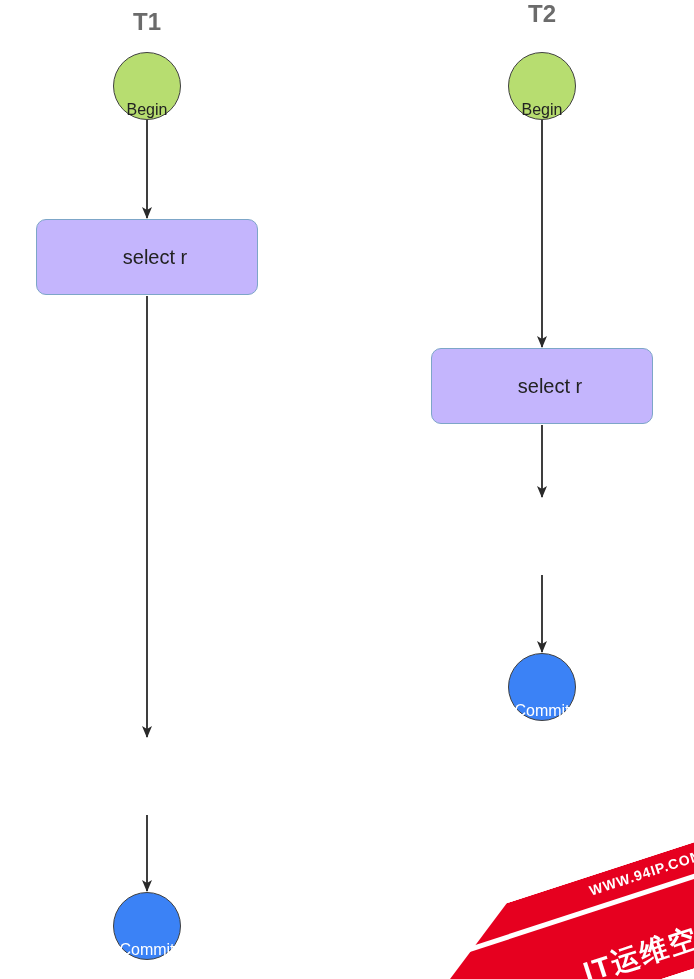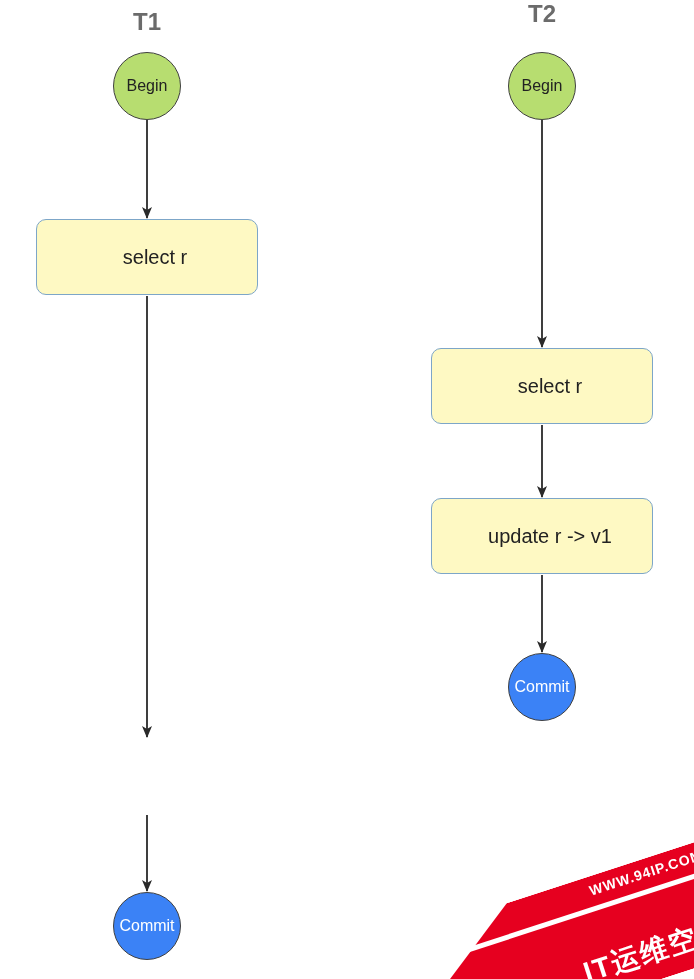--- a/index.html
+++ b/index.html
@@ -25,39 +25,39 @@
     text-align: center;
     transform: translateX(-50%);
   }
   .circle {
     position: absolute;
     width: 68px;
     height: 68px;
     border-radius: 50%;
     border: 1.5px solid #404040;
     display: flex;
-    align-items: center;
+    align-items: flex-end;
     justify-content: center;
     font-size: 16px;
     transform: translate(-50%, -50%);
     box-sizing: border-box;
   }
   .circle.begin {
     background: #b7dd70;
     color: #222;
   }
   .circle.commit {
     background: #3b82f6;
     color: #ffffff;
   }
   .box {
     position: absolute;
     width: 222px;
     height: 76px;
-    background: #fef9c3;
+    background: #c4b5fd;
     border: 1.5px solid #7da6c8;
     border-radius: 10px;
     display: flex;
     align-items: center;
     justify-content: center;
     font-size: 20px;
     color: #222;
     transform: translate(-50%, -50%);
     box-sizing: border-box;
     padding-left: 16px;
@@ -131,23 +131,20 @@
   <div class="circle commit" style="left:147px; top:926px;">
     <span>Commit</span>
   </div>
 
   <div class="circle begin" style="left:542px; top:86px;">
     <span>Begin</span>
   </div>
   <div class="box" style="left:542px; top:386px;">
     <span>select r</span>
   </div>
-  <div class="box" style="left:542px; top:536px;">
-    <span>update r -&gt; v1</span>
-  </div>
   <div class="circle commit" style="left:542px; top:687px;">
     <span>Commit</span>
   </div>
 
   <svg class="arrows">
     <defs>
       <marker id="arrowhead" markerWidth="12" markerHeight="10" refX="11" refY="5" orient="auto" markerUnits="userSpaceOnUse">
         <path d="M0,0 L12,5 L0,10 L3,5 Z" fill="#2a2a2a"></path>
       </marker>
     </defs>

